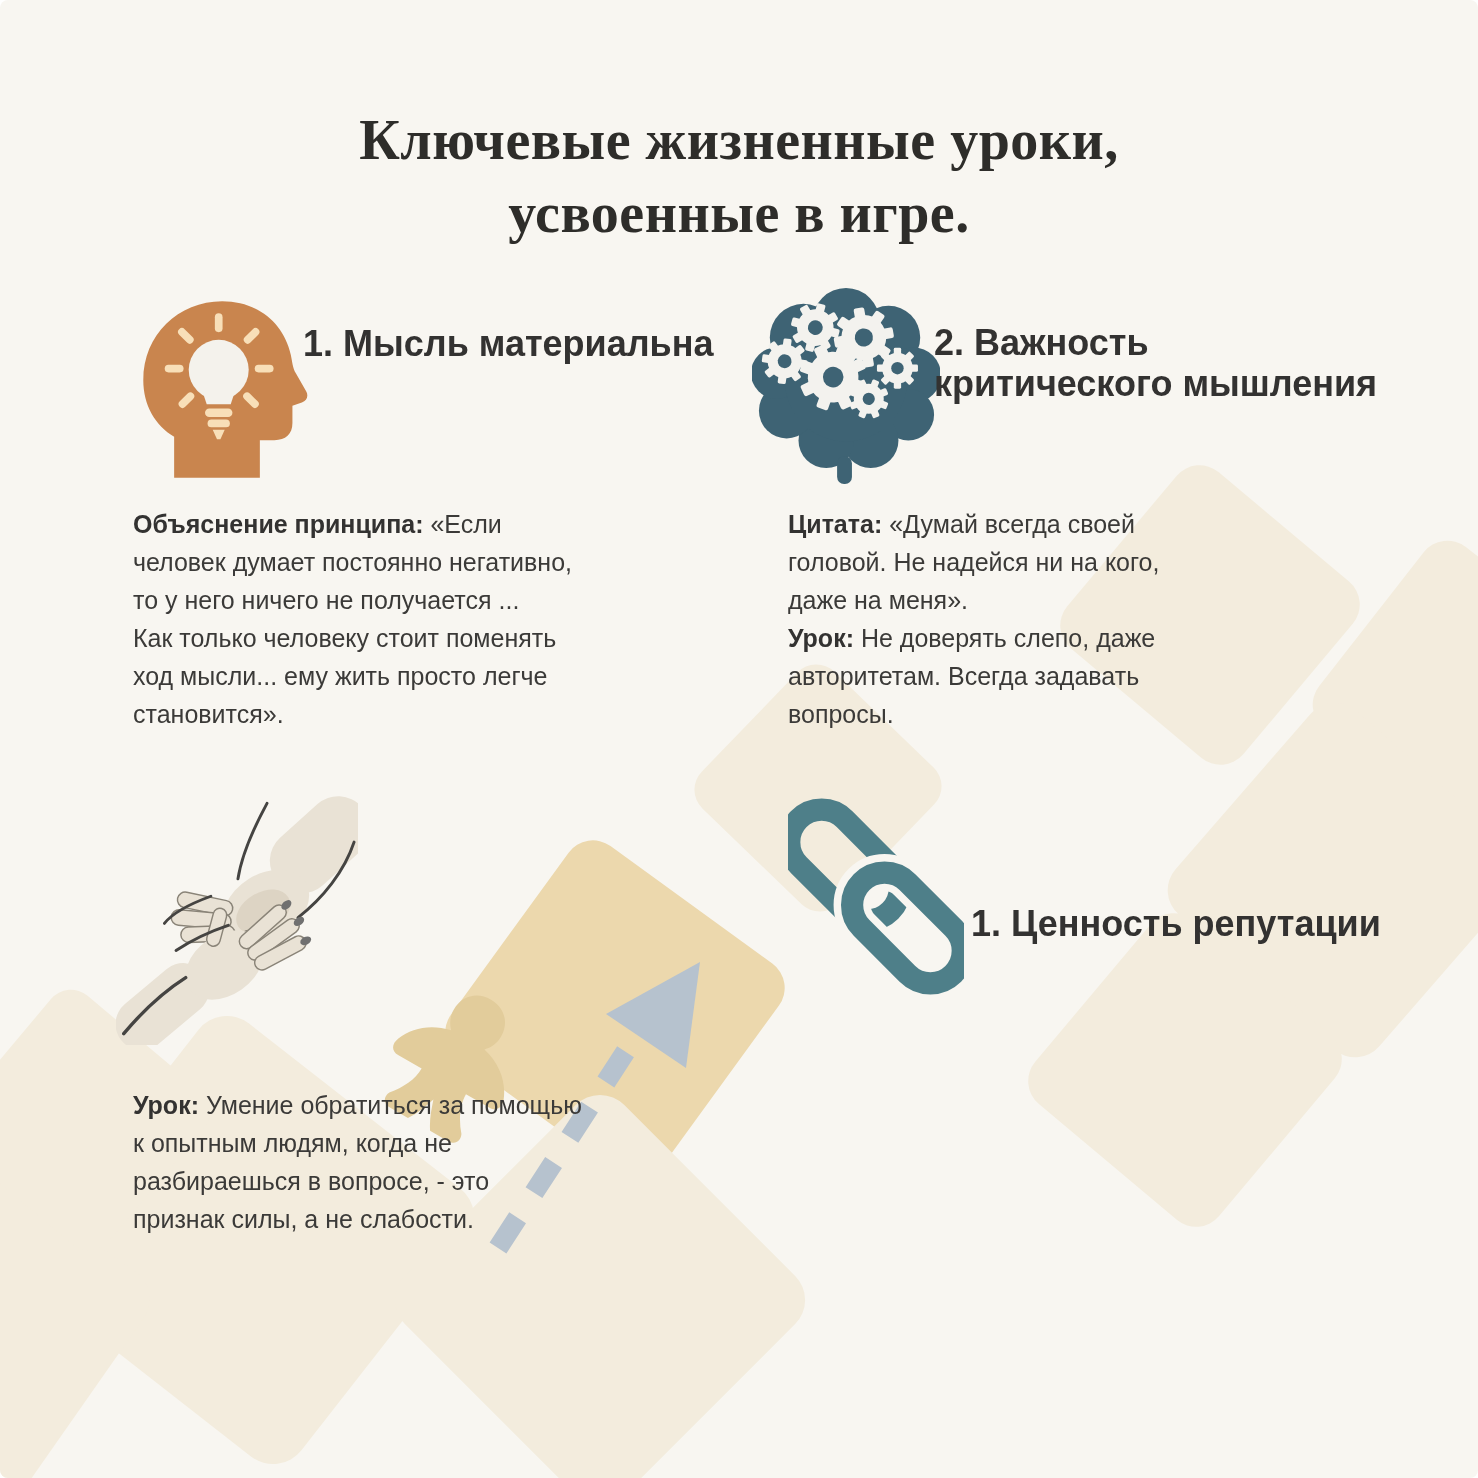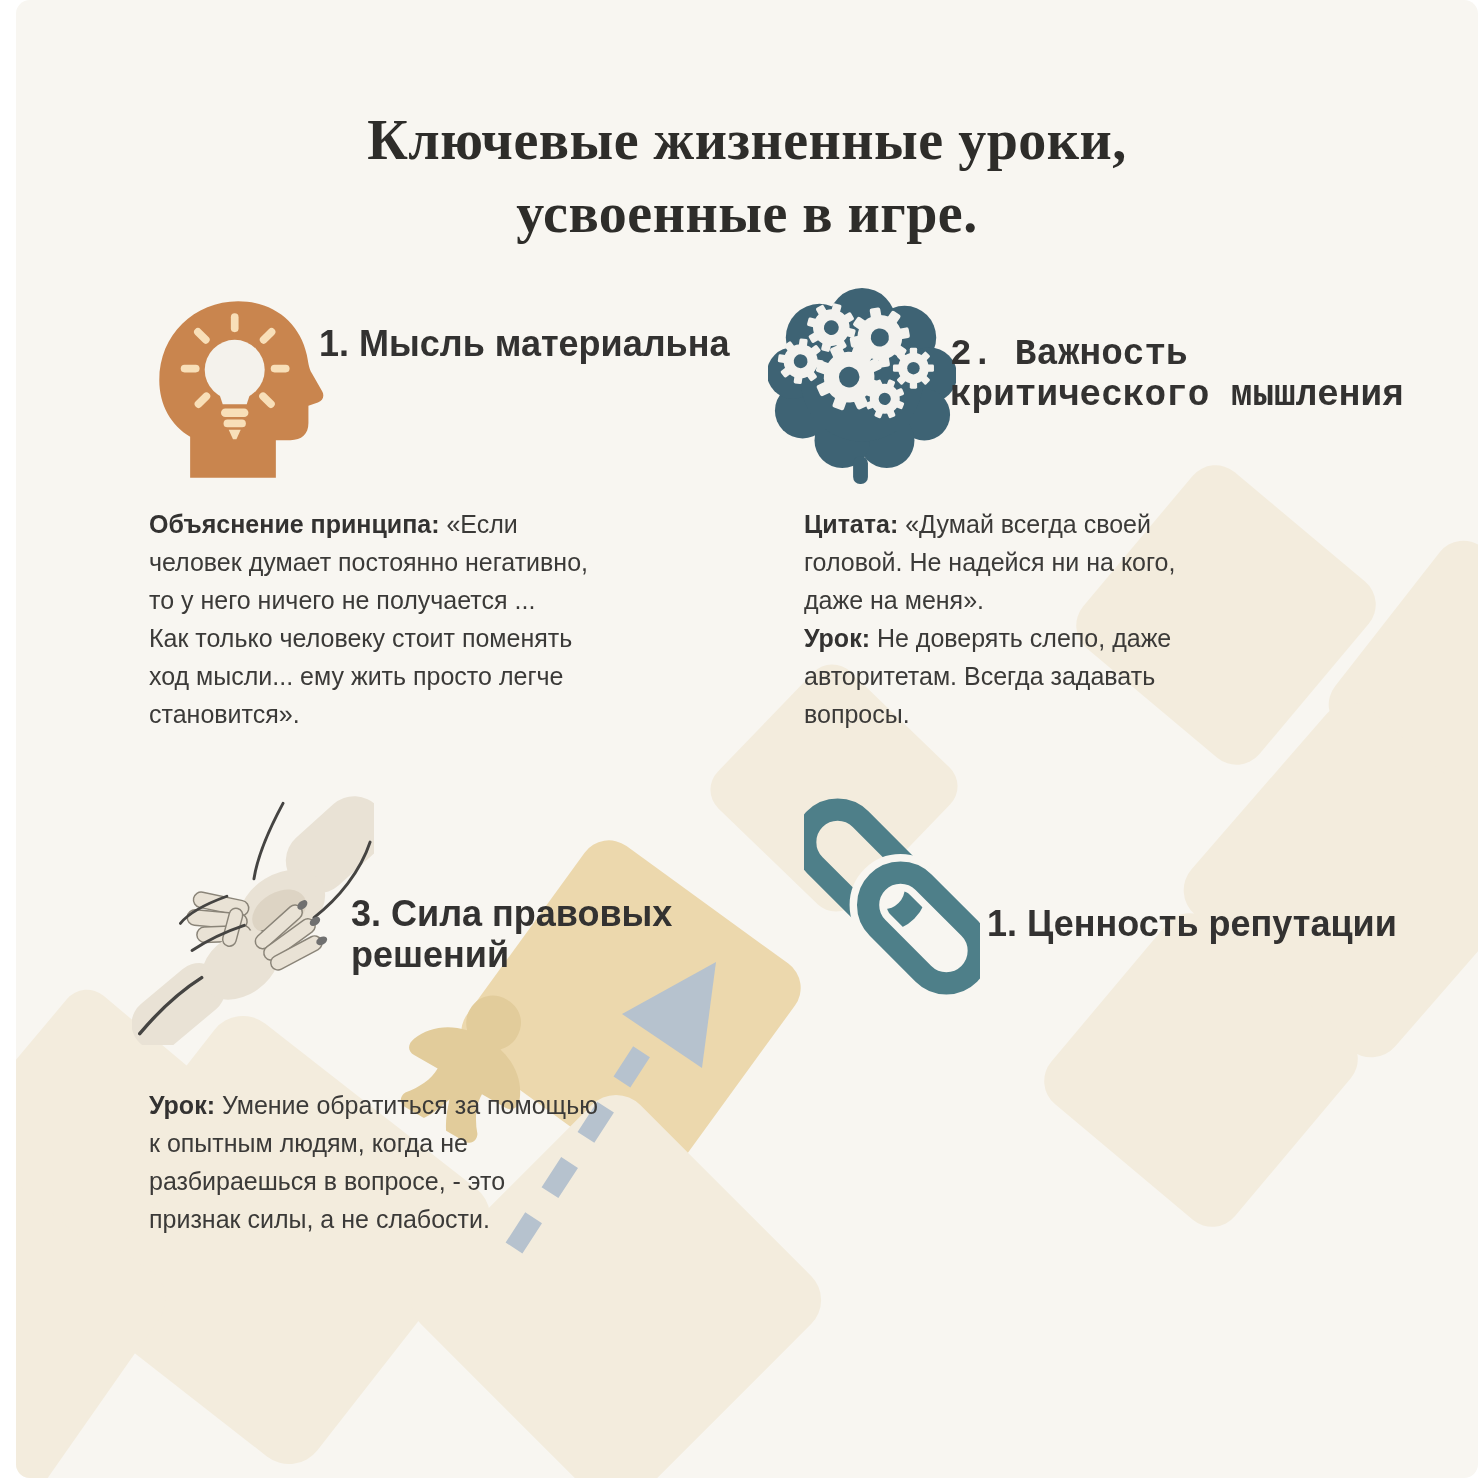--- a/index.html
+++ b/index.html
@@ -1,18 +1,18 @@
 <!DOCTYPE html>
 <html style="--c-background: #f8f6f1; --c-title_text: #2e2d2a; --c-heading_text: #333231; --c-body_text: #3b3a38; --c-head_icon: #c9854e; --c-bulb_glass: #f4f2ec; --c-bulb_ray: #f8dfb8; --c-brain_icon: #3e6374; --c-gear: #f3f2ee; --c-chain_icon: #4e7f89; --c-hand_light: #e9e2d5; --c-hand_mid: #ddd4c4; --c-hand_outline: #454442; --c-tile_cream: #f3ecdd; --c-tile_tan: #ecd8ad; --c-meeple_tan: #e2cc9b; --c-arrow_gray: #b6c2ce;"><head>
 <meta charset="utf-8">
 <style>
   html,body{margin:0;padding:0;background:#ffffff;}
   #canvas{position:relative;width:1478px;height:1478px;background:#ffffff;overflow:hidden;
           font-family:"Liberation Sans", sans-serif;}
-  .card{position:absolute;inset:0;border-radius:14px;background:var(--c-background,#f8f6f1);overflow:hidden;margin-left:16px;}
+  .card{position:absolute;inset:0;border-radius:8px;background:var(--c-background,#f8f6f1);overflow:hidden;}
   .decor{position:absolute;left:0;top:0;width:1478px;height:1478px;}
   .title{position:absolute;left:0;right:0;top:104px;text-align:center;
          font-family:"Liberation Serif", serif;font-weight:bold;
          font-size:56px;line-height:1.3;color:var(--c-title_text,#2e2d2a);
          white-space:pre-line;letter-spacing:0.5px;}
   .icon-box{position:absolute;}
   .icon-box svg{display:block;width:100%;height:100%;}
   .sec-heading{position:absolute;font-weight:bold;font-size:36px;line-height:41px;
                color:var(--c-heading_text,#333231);white-space:pre-line;}
   .sec-body{position:absolute;font-size:25px;line-height:38px;color:var(--c-body_text,#3b3a38);}
@@ -113,21 +113,21 @@
         <rect x="86" y="172" width="15" height="28" rx="7"></rect>
       </g>
       <use href="#gear" transform="translate(64,42) scale(0.88) rotate(15)"></use>
       <use href="#gear" transform="translate(113,52) scale(1.08) rotate(-10)"></use>
       <use href="#gear" transform="translate(33,76) scale(0.82) rotate(8)"></use>
       <use href="#gear" transform="translate(82,92) scale(1.22) rotate(20)"></use>
       <use href="#gear" transform="translate(147,83) scale(0.74) rotate(0)"></use>
       <use href="#gear" transform="translate(118,114) scale(0.72) rotate(22)"></use>
     </svg>
   </div>
-  <div class="sec-heading" style="left:934px;top:334px;width:470px;font-family:Liberation Mono, monospace;">2. Важность
+  <div class="sec-heading" style="left:934px;top:322px;width:470px;">2. Важность
 критического мышления</div>
   <div class="sec-body" style="left:788px;top:505px;width:680px;">
         <p><b>Цитата:</b><span> «Думай всегда своей
 головой. Не надейся ни на кого,
 даже на меня».</span></p>
         <p><b>Урок:</b><span> Не доверять слепо, даже
 авторитетам. Всегда задавать
 вопросы.</span></p>
       </div>
 
@@ -161,22 +161,20 @@
         <g style="fill:#707070;">
           <ellipse cx="176" cy="113" rx="6" ry="4" transform="rotate(-42 176 113)"></ellipse>
           <ellipse cx="189" cy="130" rx="6" ry="4" transform="rotate(-36 189 130)"></ellipse>
           <ellipse cx="196" cy="150" rx="6" ry="4" transform="rotate(-28 196 150)"></ellipse>
         </g>
         <path d="M8,246 C28,222 50,202 72,188" fill="none" stroke-linecap="round" style="stroke:var(--c-hand_outline,#454442);stroke-width:3.5;"></path>
         <path d="M62,160 C80,148 98,140 116,134" fill="none" stroke-linecap="round" style="stroke:var(--c-hand_outline,#454442);stroke-width:3;"></path>
       </g>
     </svg>
   </div>
-  <div class="sec-heading" style="left:335px;top:893px;width:360px;">3. Сила правовых
-решений</div>
   <div class="sec-body" style="left:133px;top:1086px;width:680px;">
         <p><b>Урок:</b><span> Умение обратиться за помощью
 к опытным людям, когда не
 разбираешься в вопросе, - это
 признак силы, а не слабости.</span></p>
       </div>
 
   <div class="icon-box" style="left:788px;top:790px;width:176px;height:213px;">
     <svg viewBox="0 0 190 230">
       <g transform="rotate(-45 95 115)" fill="none">

